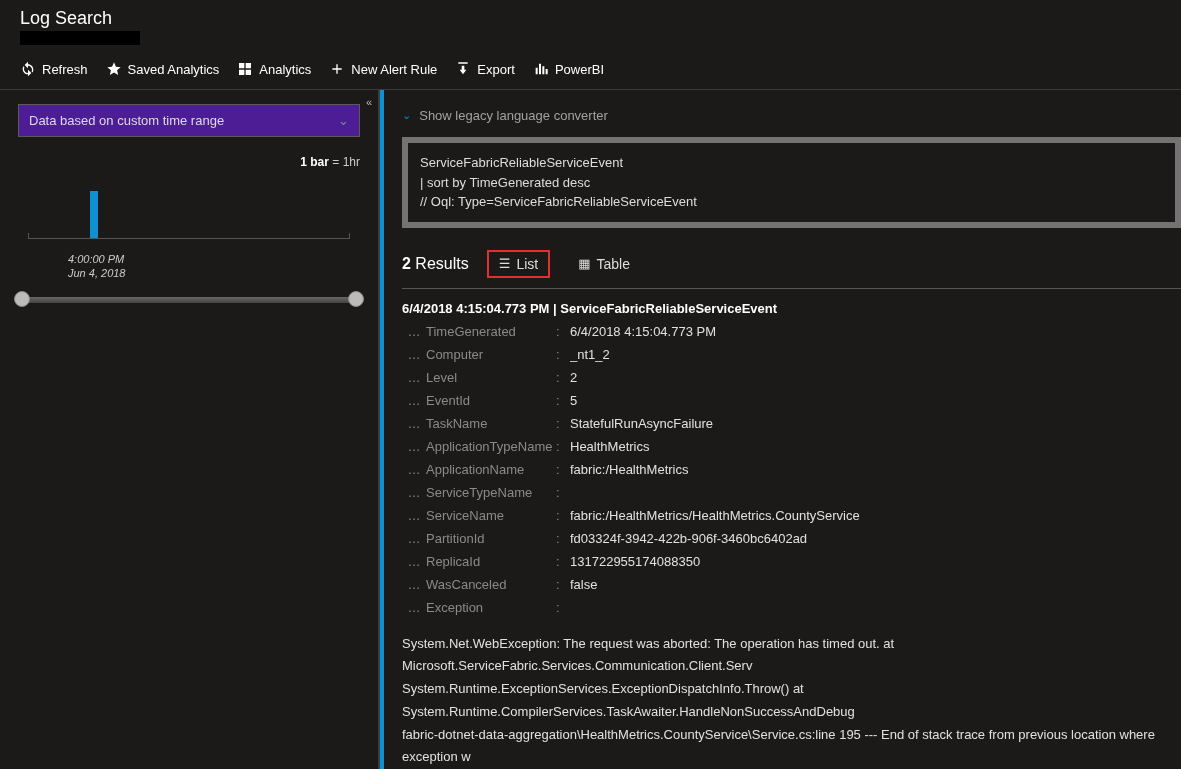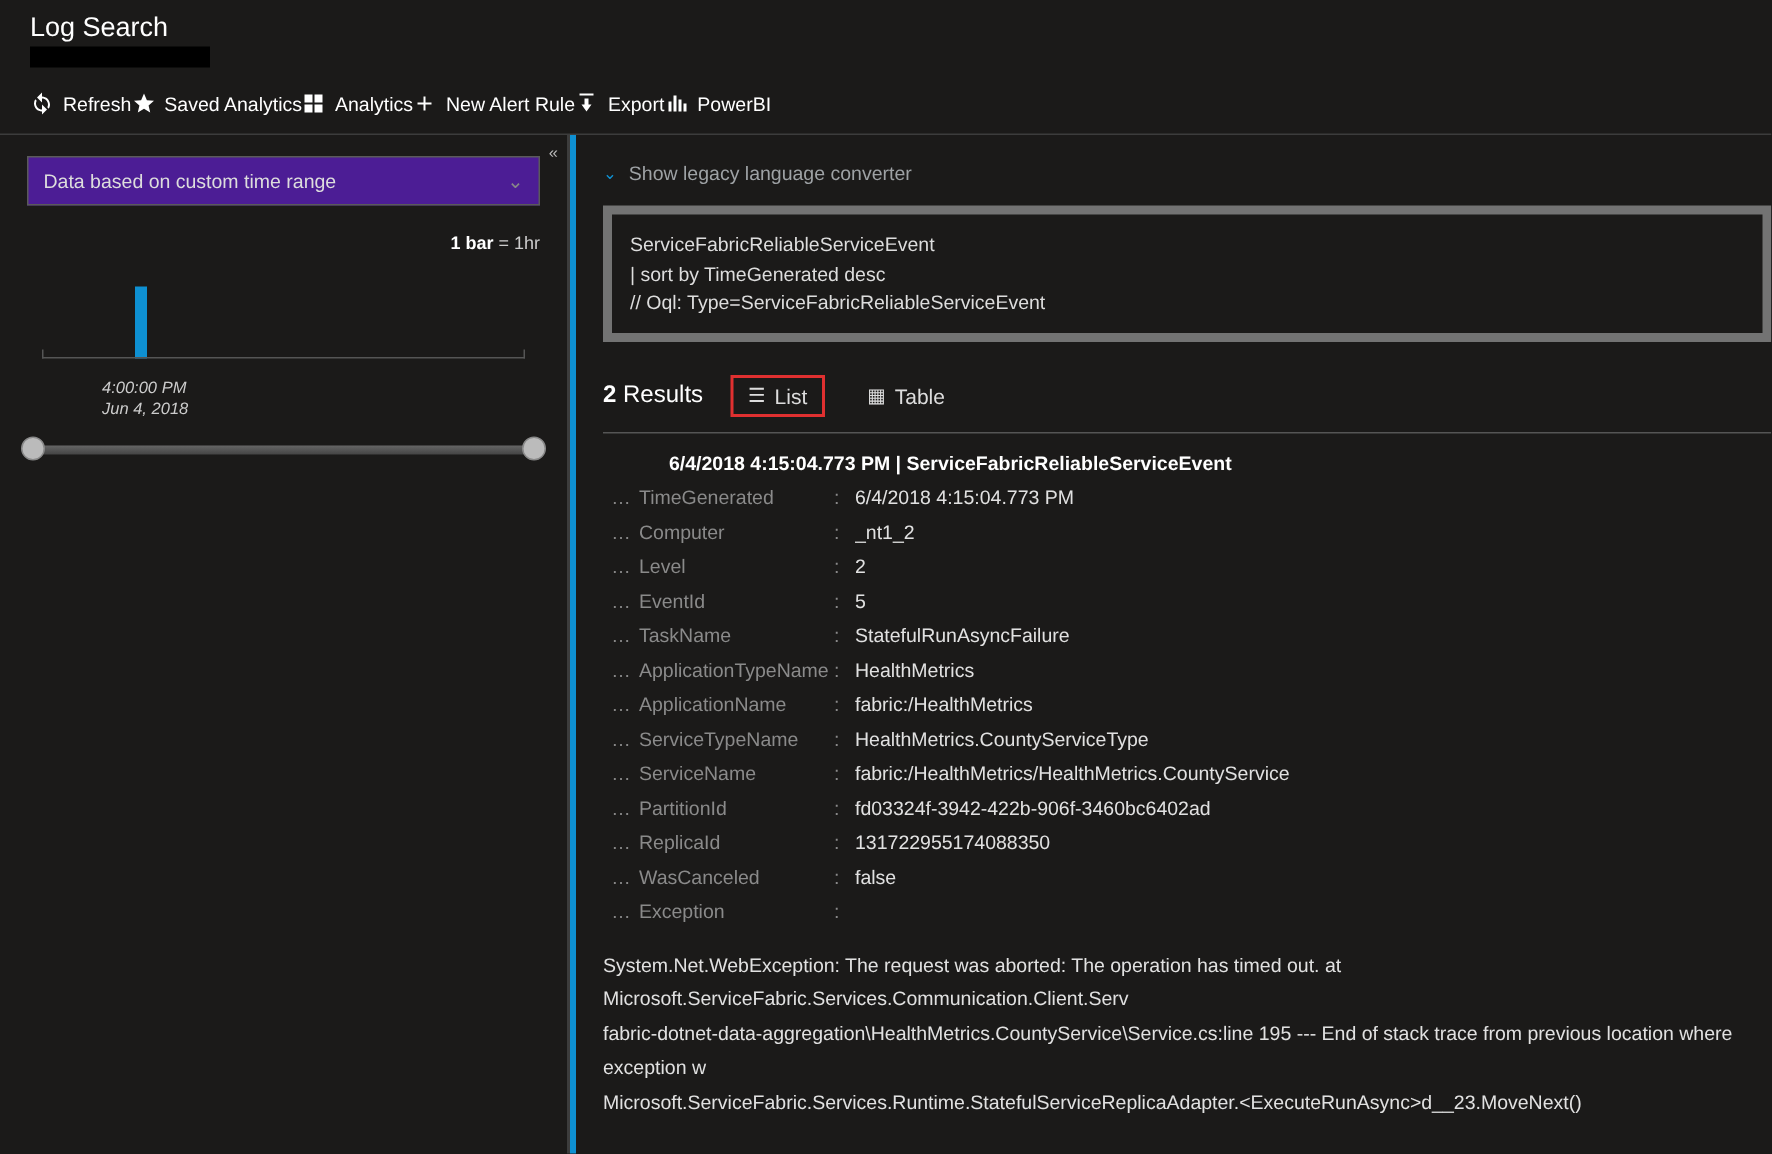--- a/index.html
+++ b/index.html
@@ -21,20 +21,21 @@
     font-weight: 400;
   }
   .subtitle-bar {
     margin-top: 2px;
     width: 120px;
     height: 14px;
     background: #000;
   }
   .toolbar {
     display: flex;
+    gap: 18px;
     padding: 10px 20px 12px 20px;
     border-bottom: 1px solid #3c3c3c;
   }
   .tb-btn {
     display: flex;
     align-items: center;
     gap: 6px;
     color: #fff;
     cursor: pointer;
     font-size: 13px;
@@ -158,21 +159,21 @@
   .results-count{font-size:16px;color:#fff;}
   .results-count b{font-weight:600;}
   .view-btn{
     display:flex;align-items:center;gap:6px;
     padding:4px 10px;
     color:#ddd;cursor:pointer;font-size:14px;
   }
   .view-btn.active{border:2px solid #e03030;}
   .view-btn .vicon{font-size:13px;}
   .result-head{
-    color:#fff;font-weight:600;margin-top:12px;font-size:13px;margin-left:44px;
+    color:#fff;font-weight:600;margin-top:12px;font-size:13px;
   }
   .kv{
     display:flex;align-items:flex-start;
     margin-top:8px;font-size:13px;
   }
   .kv .dots{width:24px;color:#888;text-align:center;}
   .kv .key{width:130px;color:#8a8a8a;}
   .kv .colon{width:14px;color:#8a8a8a;}
   .kv .val{color:#e1e1e1;flex:1;white-space:nowrap;overflow:hidden;}
   .exception-text{
@@ -318,21 +319,20 @@
         <div class="kv">
           <span class="dots">…</span>
           <span class="key">ApplicationName</span>
           <span class="colon">:</span>
           <span class="val">fabric:/HealthMetrics</span>
         </div>
         <div class="kv">
           <span class="dots">…</span>
           <span class="key">ServiceTypeName</span>
           <span class="colon">:</span>
-          <span class="val">HealthMetrics.CountyServiceType</span>
         </div>
         <div class="kv">
           <span class="dots">…</span>
           <span class="key">ServiceName</span>
           <span class="colon">:</span>
           <span class="val">fabric:/HealthMetrics/HealthMetrics.CountyService</span>
         </div>
         <div class="kv">
           <span class="dots">…</span>
           <span class="key">PartitionId</span>
@@ -354,17 +354,18 @@
         <div class="kv">
           <span class="dots">…</span>
           <span class="key">Exception</span>
           <span class="colon">:</span>
           <span class="val"></span>
         </div>
       </div>
 
     <div class="exception-text">
       <div>System.Net.WebException: The request was aborted: The operation has timed out. at Microsoft.ServiceFabric.Services.Communication.Client.Serv</div>
+      <div>System.Runtime.ExceptionServices.ExceptionDispatchInfo.Throw() at System.Runtime.CompilerServices.TaskAwaiter.HandleNonSuccessAndDebug</div>
       <div>fabric-dotnet-data-aggregation\HealthMetrics.CountyService\Service.cs:line 195 --- End of stack trace from previous location where exception w</div>
       <div>Microsoft.ServiceFabric.Services.Runtime.StatefulServiceReplicaAdapter.&lt;ExecuteRunAsync&gt;d__23.MoveNext()</div>
     </div>
   </div>
 </div>
 
 </body></html>

